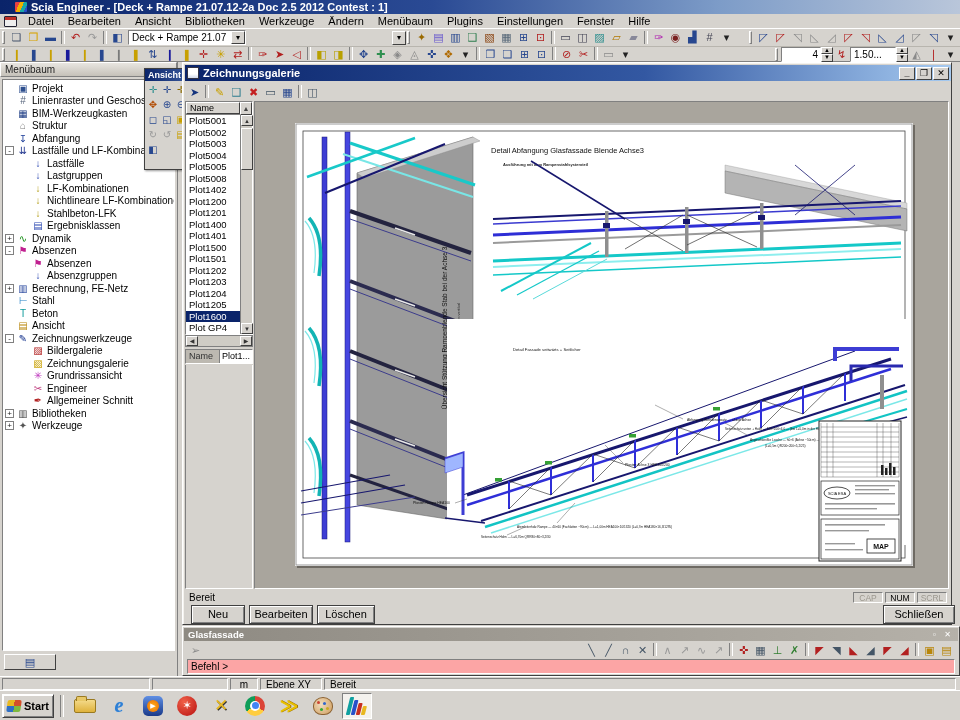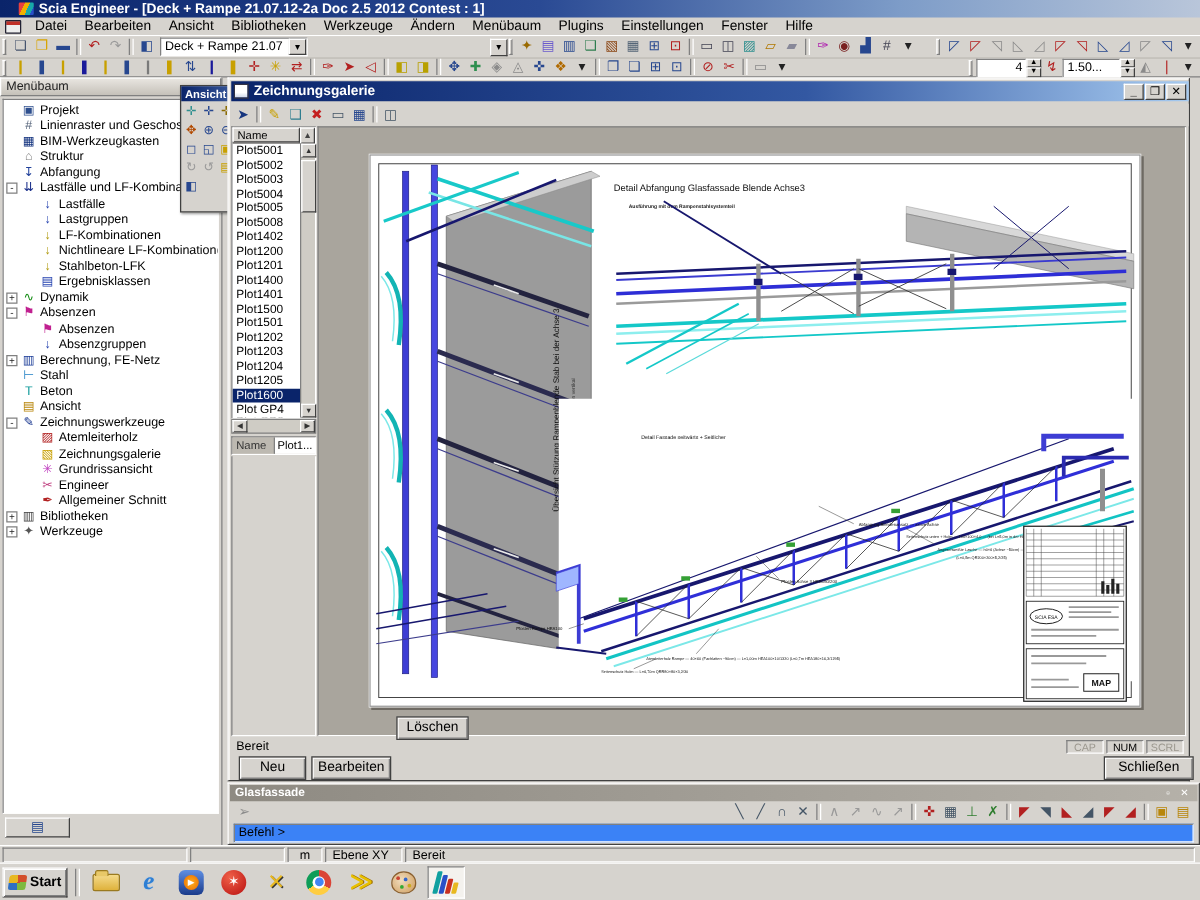--- a/index.html
+++ b/index.html
@@ -80,21 +80,21 @@
   .key{width:30px;height:11px;border:1px solid;border-color:#808080 #fff #fff #808080;font-size:8.5px;text-align:center;line-height:10px;margin-left:2px}
   .key.off{color:#9c988f}
   .pbtn{position:absolute;height:19px;background:#d6d3ce;border:1px solid #404040;box-shadow:inset 1px 1px 0 #fff,inset -1px -1px 0 #808080;
     font-size:11px;text-align:center;line-height:17px;cursor:default}
   
   #cmd{left:182px;top:626px;width:778px;height:50px;background:#d6d3ce;border:1px solid;border-color:#fff #404040 #404040 #fff}
   #cmdtitle{left:1px;top:1px;width:774px;height:13px;background:linear-gradient(90deg,#8e8a82,#b5b1a9);color:#fff;font-size:9.5px;font-weight:bold;
     display:flex;align-items:center;padding:0 4px}
   #cmdtitle .tbtn{width:13px;height:11px;font-size:8px;color:#fff}
   #cmdtb{left:1px;top:14px;width:774px;height:18px;display:flex;align-items:center;padding:0 3px}
-  #cmdinput{left:4px;top:32px;width:768px;height:15px;background:#3b82f6;border:1px solid;border-color:#808080 #fff #fff #808080;font-size:10px;padding:1px 3px}
+  #cmdinput{left:4px;top:32px;width:768px;height:15px;background:#fca5a5;border:1px solid;border-color:#808080 #fff #fff #808080;font-size:10px;padding:1px 3px}
   
   #statusbar{left:0;top:676px;width:960px;height:14px;background:#d6d3ce;border-top:1px solid #fff}
   .seg{position:absolute;top:1px;height:12px;border:1px solid;border-color:#808080 #fff #fff #808080;font-size:10px;padding:0 5px;line-height:11px;white-space:nowrap}
   
   #taskbar{left:0;top:690px;width:960px;height:30px;background:#d6d3ce;border-top:1px solid #fff;display:flex;align-items:center;gap:4px;padding:0 2px}
   #startbtn{width:52px;height:24px;display:flex;align-items:center;justify-content:center;gap:3px;font-weight:bold;font-size:11px}
   .flag{width:14px;height:12px;display:inline-block;transform:skewX(-8deg);
     background:conic-gradient(from 0deg at 50% 50%,#d34f2b 0 25%,#7eb93f 0 50%,#2f6fc4 0 75%,#e8b820 0 100%);border-radius:2px}
   .qicon{width:30px;height:26px;display:flex;align-items:center;justify-content:center;position:relative}
   .qicon.active{background:#f4f2ee;border:1px solid;border-color:#808080 #fff #fff #808080}
@@ -406,21 +406,21 @@
 
         <div class="trow lvl0">
           <span class="texp">-</span>
           <span class="tico" style="color: rgb(20, 50, 140);">✎</span>
           <span>Zeichnungswerkzeuge</span>
         </div>
 
         <div class="trow lvl1">
           <span class="texp"></span>
           <span class="tico" style="color: rgb(178, 34, 34);">▨</span>
-          <span>Atemleiterholz</span>
+          <span>Bildergalerie</span>
         </div>
 
         <div class="trow lvl1">
           <span class="texp"></span>
           <span class="tico" style="color: rgb(200, 160, 0);">▧</span>
           <span>Zeichnungsgalerie</span>
         </div>
 
         <div class="trow lvl1">
           <span class="texp"></span>
@@ -811,21 +811,21 @@
     <div id="dlgstatus" class="abs">
       <span>Bereit</span>
       <span style="margin-left:auto;display:flex">
         <span class="key off">CAP</span>
         <span class="key">NUM</span>
         <span class="key off">SCRL</span>
       </span>
     </div>
     <div class="pbtn" style="left:8px;top:542px;width:54px">Neu</div>
     <div class="pbtn" style="left:66px;top:542px;width:64px">Bearbeiten</div>
-    <div class="pbtn" style="left:134px;top:510px;width:58px">Löschen</div>
+    <div class="pbtn" style="left:134px;top:542px;width:58px">Löschen</div>
     <div class="pbtn" style="left:700px;top:542px;width:72px">Schließen</div>
   </div>
 
   <div id="cmd" class="abs">
     <div id="cmdtitle" class="abs">
       <span>Glasfassade</span>
       <span style="margin-left:auto;display:flex">
           <span class="tbtn" style="color: rgb(255, 255, 255);">▫</span>
           <span class="tbtn" style="color: rgb(255, 255, 255);">✕</span>
         </span>

